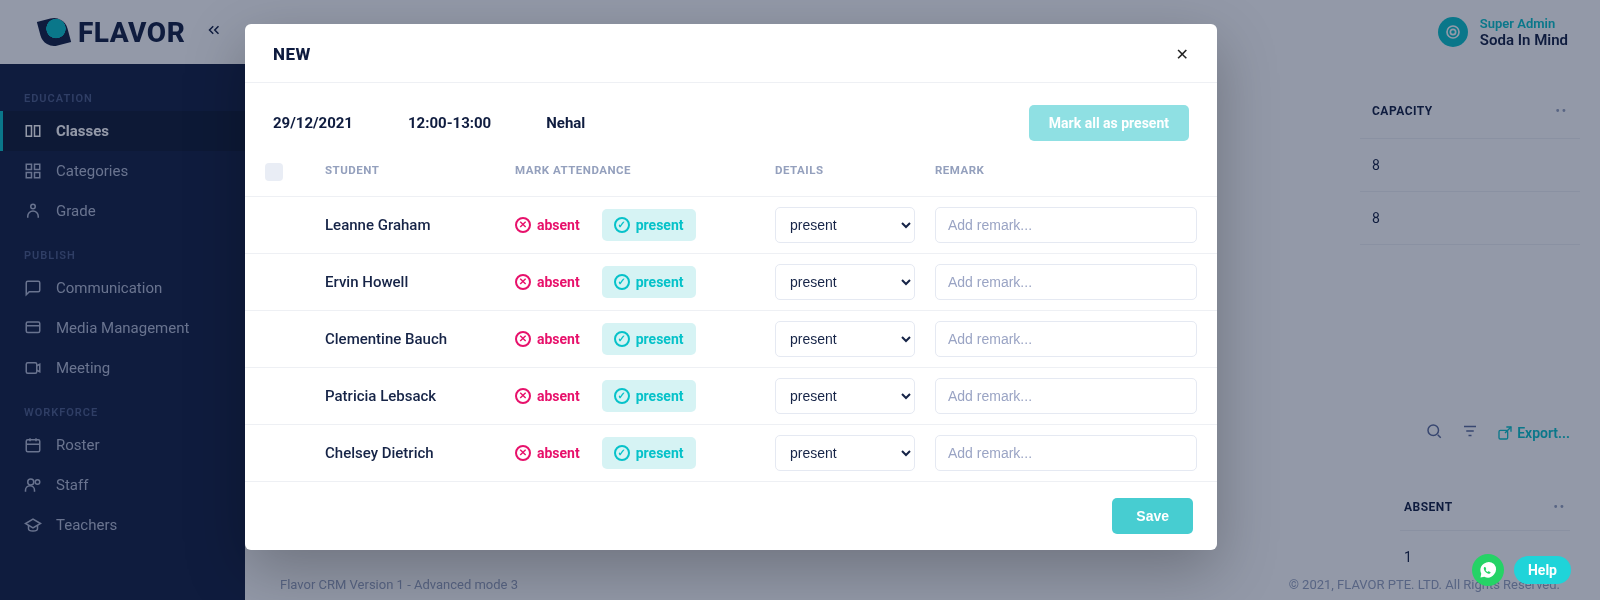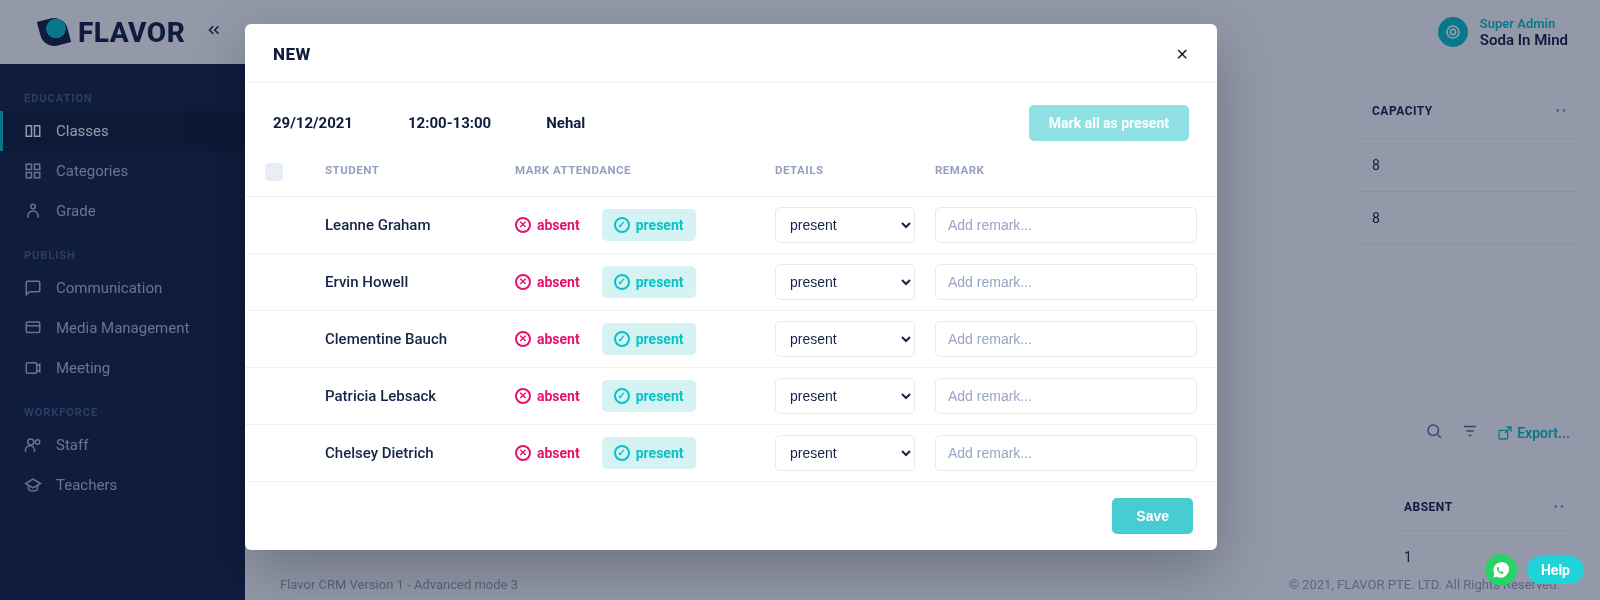--- a/index.html
+++ b/index.html
@@ -77,21 +77,21 @@
     align-items: center;
     gap: 14px;
     padding: 11px 24px;
     cursor: pointer;
   }
   .sidebar .item.active {
     background: rgba(10,18,40,0.6);
     color: #fff;
     border-left: 3px solid #06c2c9;
     padding-left: 21px;
-    font-weight: 400;
+    font-weight: 700;
   }
   .sidebar .item svg { width: 18px; height: 18px; flex-shrink: 0; }
 
   
   .main {
     position: absolute;
     left: 245px; right: 0; top: 64px; bottom: 0;
     background: #fff;
     padding: 30px 20px;
     font-size: 14px;
@@ -268,21 +268,21 @@
     padding: 10px 24px;
     border-radius: 5px;
     border: none;
     cursor: pointer;
     font-size: 14px;
   }
 
   
   .float-widgets {
     position: absolute;
-    right: 16px; bottom: 14px;
+    right: 29px; bottom: 14px;
     display: flex; align-items: center; gap: 10px;
     z-index: 50;
   }
   .wa-bubble {
     width: 32px; height: 32px; border-radius: 50%;
     background: #25d366;
     display: flex; align-items: center; justify-content: center;
     color: #fff;
   }
   .help-pill {
@@ -365,20 +365,27 @@
   </div>
   <div class="item">
     <svg viewBox="0 0 24 24" fill="none" stroke="currentColor" stroke-width="2">
         <rect x="3" y="5" width="14" height="14" rx="2"></rect>
         <path d="M17 9l4-2v10l-4-2"></path>
       </svg>
     <span>Meeting</span>
   </div>
 
   <div class="section-label">WORKFORCE</div>
+  <div class="item">
+    <svg viewBox="0 0 24 24" fill="none" stroke="currentColor" stroke-width="2">
+        <rect x="3" y="5" width="18" height="16" rx="2"></rect>
+        <path d="M16 3v4M8 3v4M3 11h18"></path>
+      </svg>
+    <span>Roster</span>
+  </div>
   <div class="item">
     <svg viewBox="0 0 24 24" fill="none" stroke="currentColor" stroke-width="2">
         <circle cx="9" cy="8" r="4"></circle>
         <path d="M2 21v-2a6 6 0 0 1 12 0v2"></path>
         <circle cx="18" cy="8" r="3"></circle>
       </svg>
     <span>Staff</span>
   </div>
   <div class="item">
     <svg viewBox="0 0 24 24" fill="none" stroke="currentColor" stroke-width="2">

